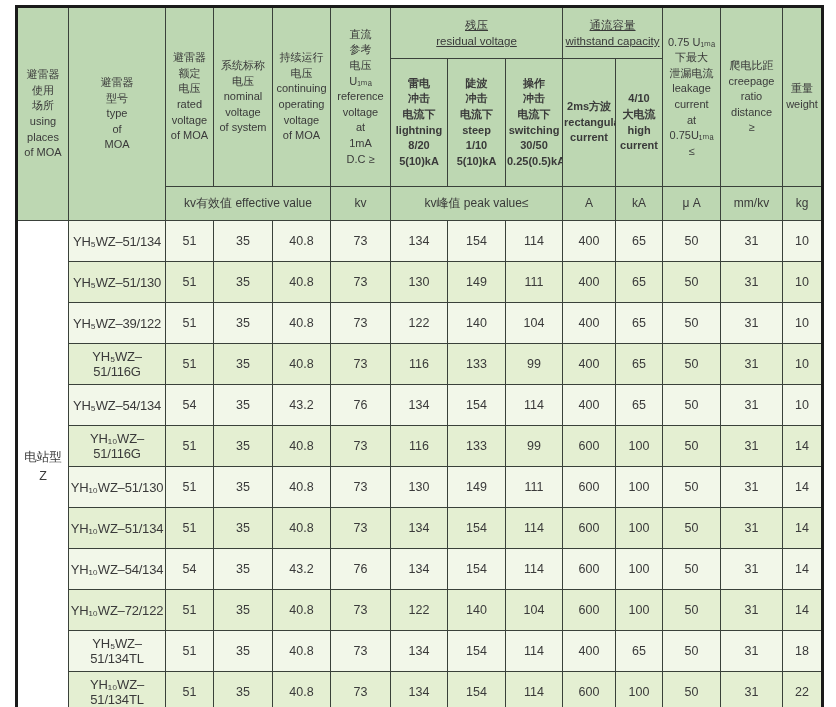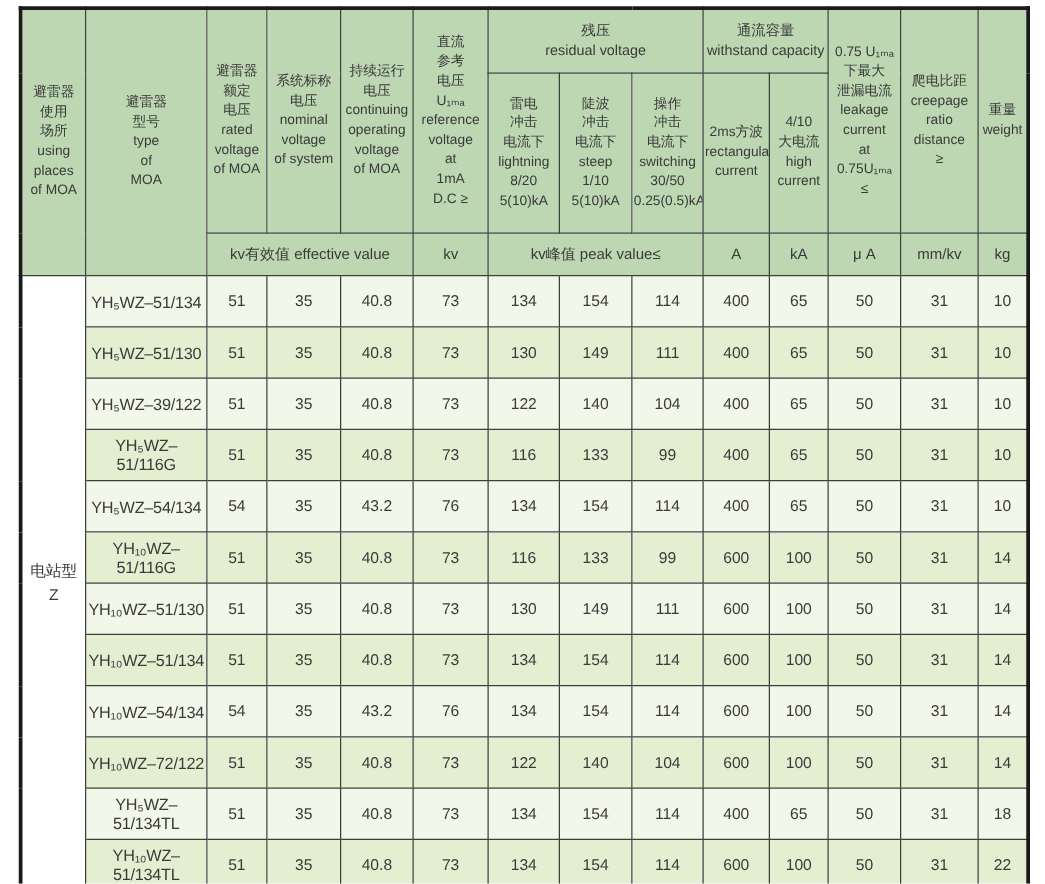--- a/index.html
+++ b/index.html
@@ -33,23 +33,23 @@
     white-space: pre-line;
     overflow: hidden;
   }
   thead th {
     background: #bdd7b2;
     font-weight: normal;
     font-size: 11px;
     line-height: 1.42;
   }
   tr.h1 { height: 52px; }
-  tr.h2 th { height: 127px; }
+  tr.h2 th { height: 127px; font-weight: bold; }
   tr.units th { height: 33px; font-size: 12px; line-height: 1.2; margin-top: 47px; }
-  th.group { font-size: 11.5px; }
+  th.group { font-size: 11.5px; text-decoration: underline; }
   tbody td {
     font-size: 12.5px;
     height: 40px;
   }
   tbody tr:nth-child(odd) td { background: #f2f7e9; }
   tbody tr:nth-child(even) td { background: #e4efd2; }
   tbody td.place-cell {
     background: #ffffff !important;
     font-size: 12.5px;
     line-height: 1.5;

